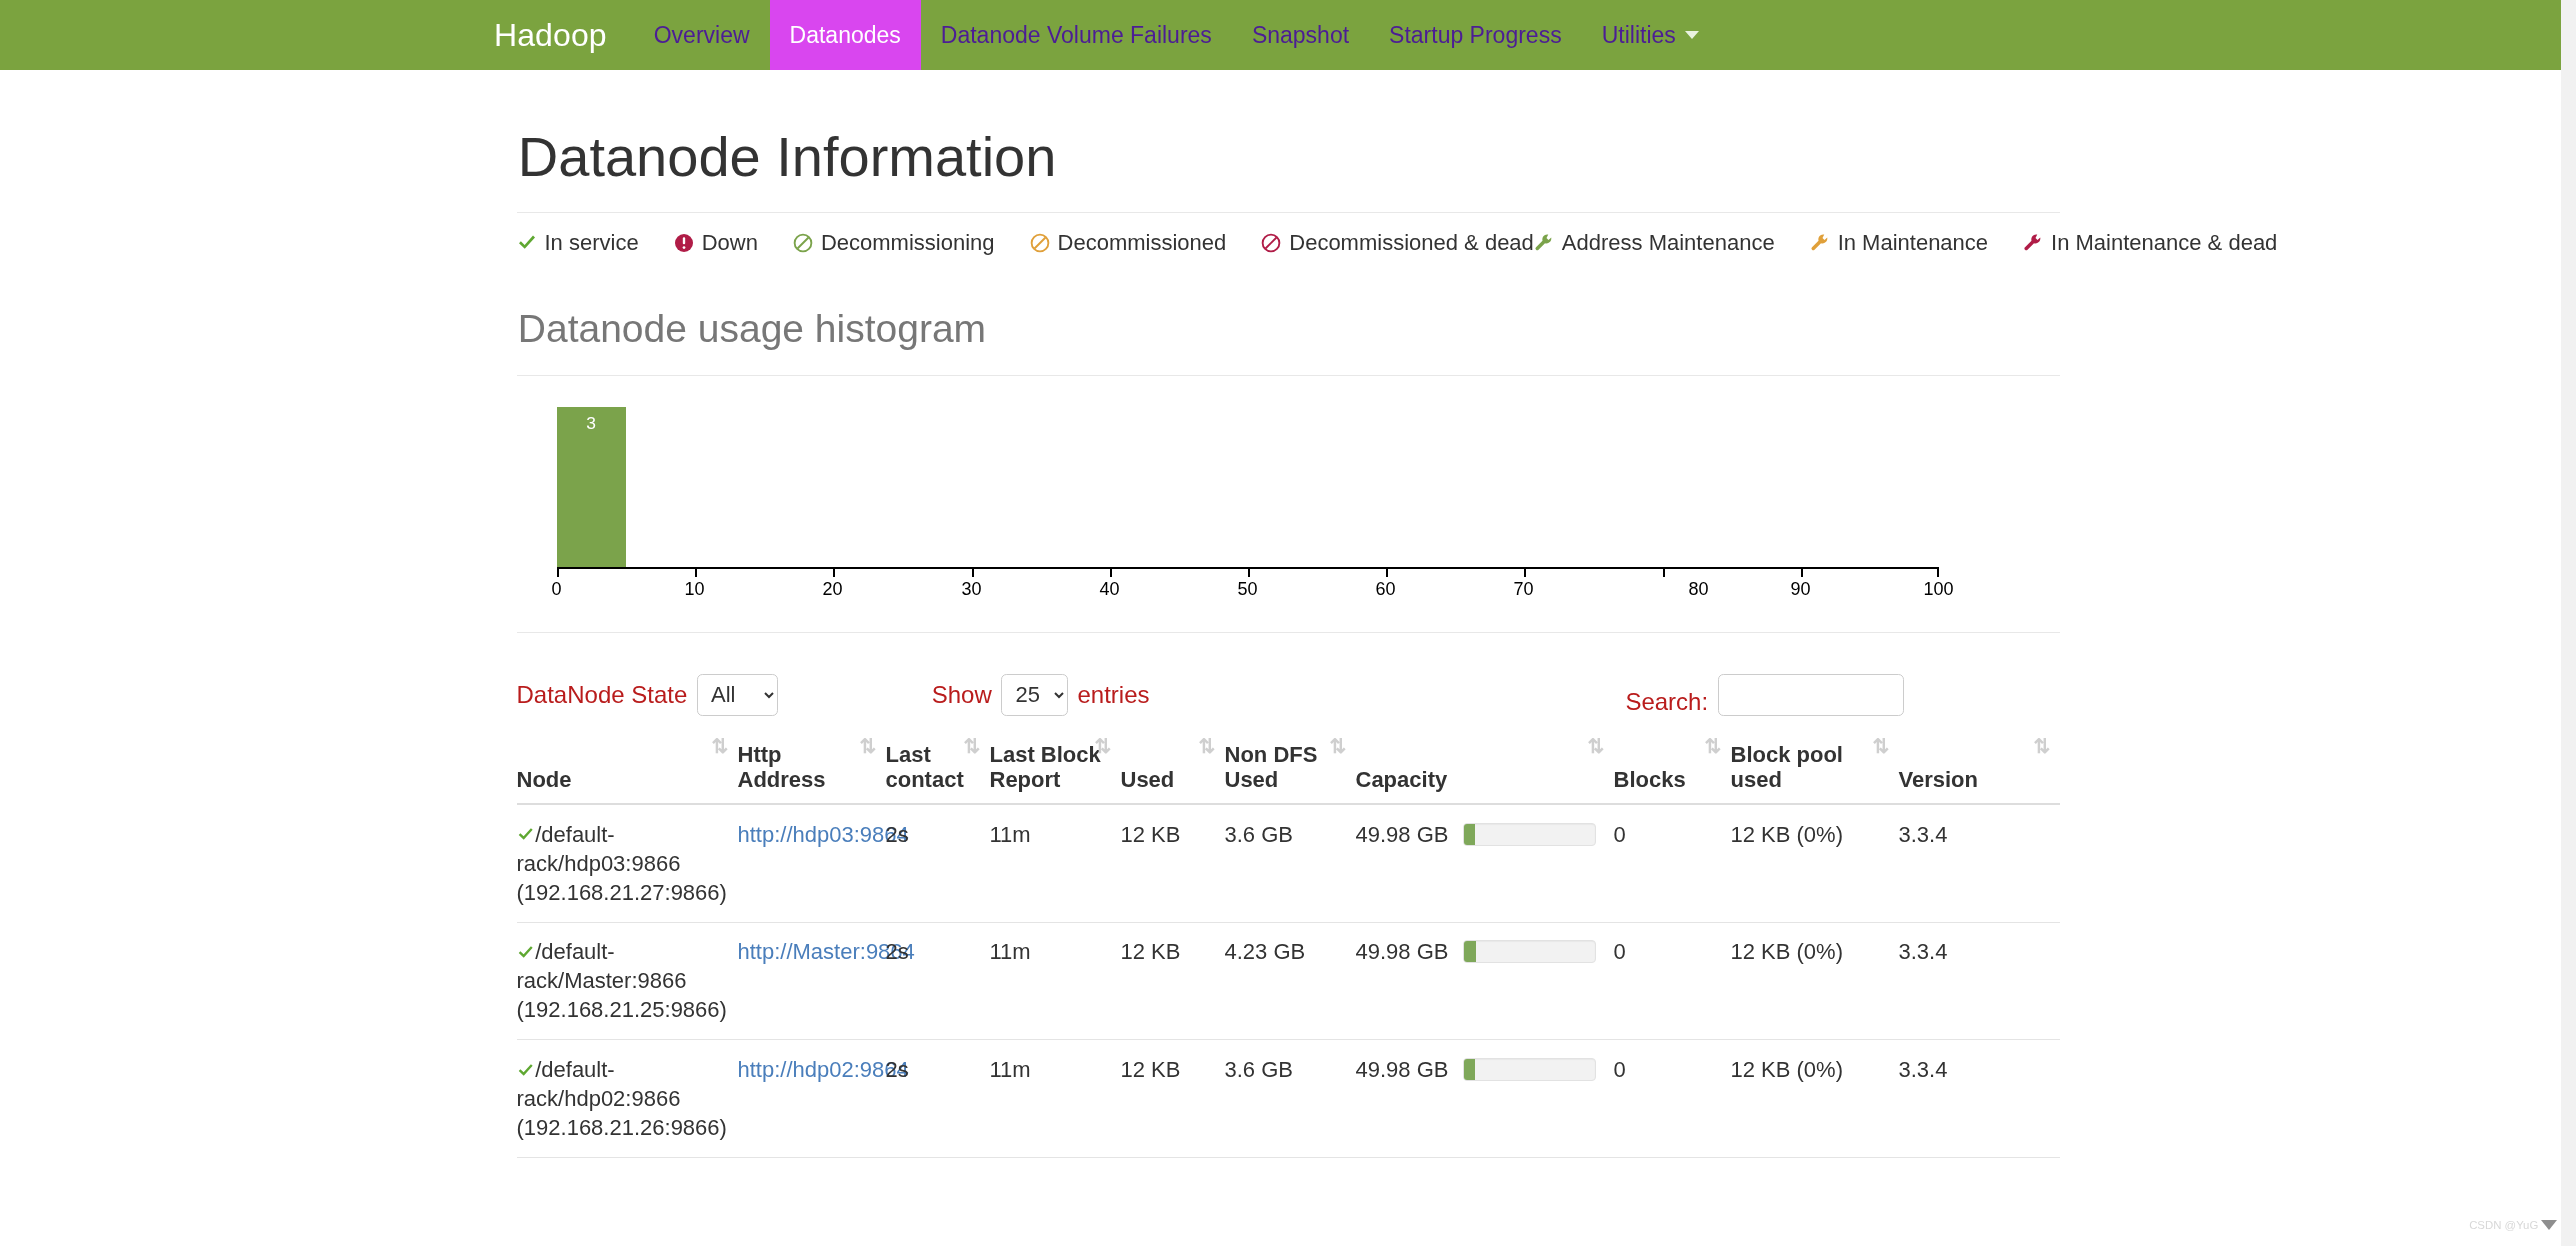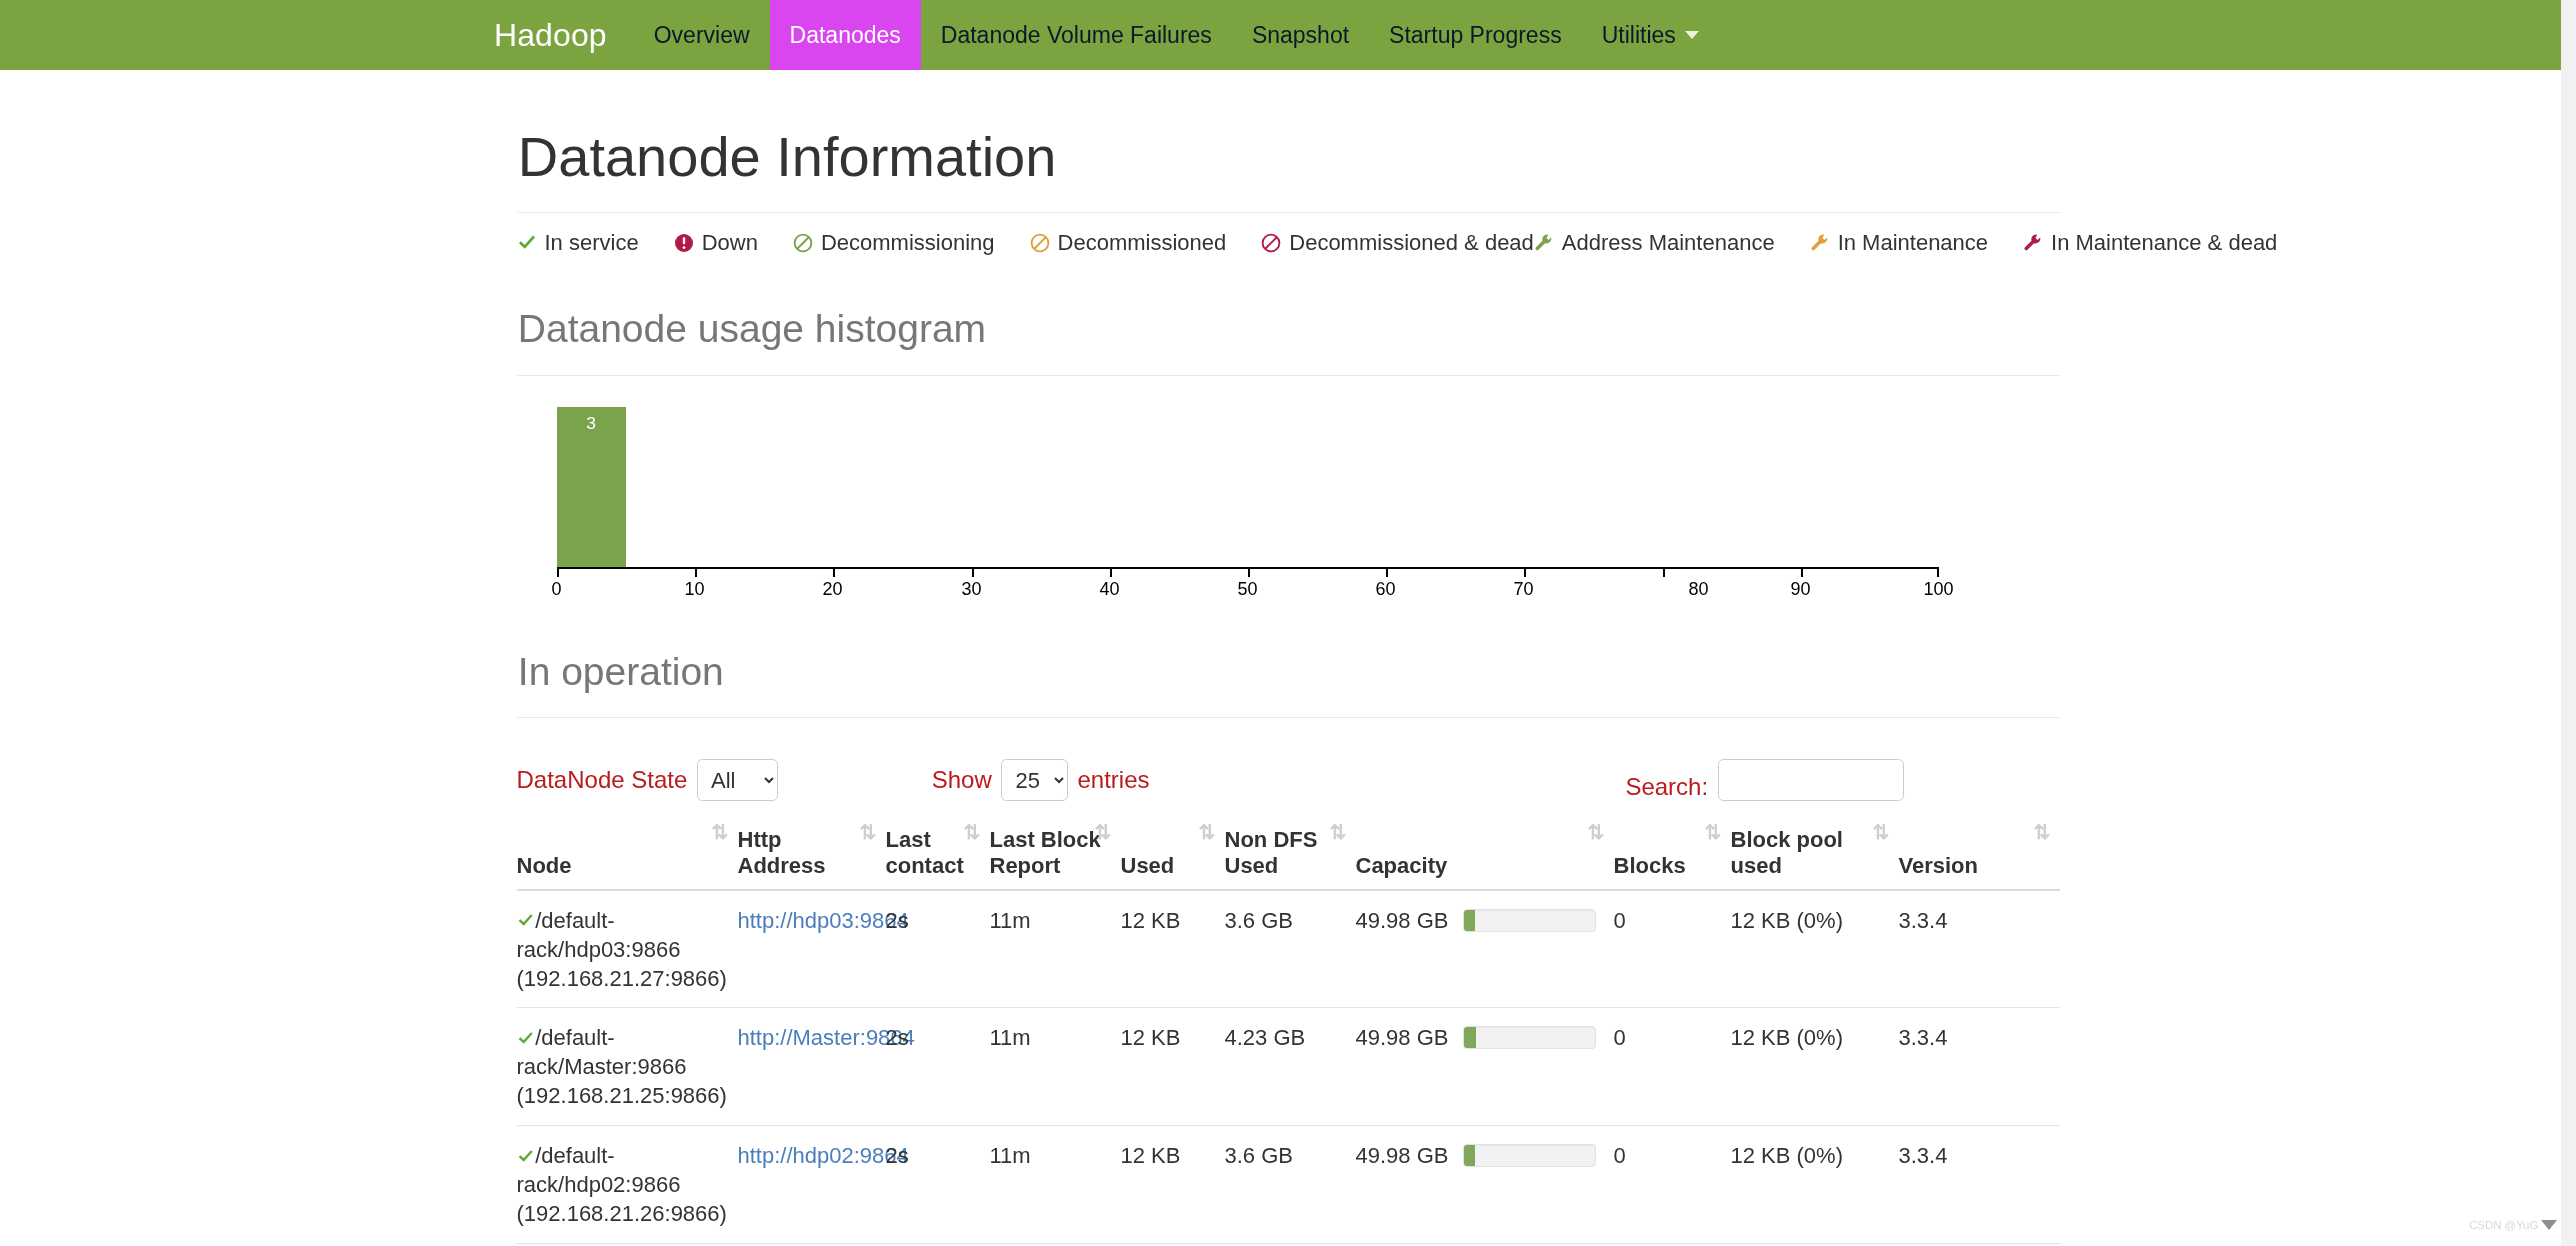--- a/index.html
+++ b/index.html
@@ -24,21 +24,21 @@
     display: flex; align-items: center;
     padding: 0 27px 0 24px;
     color: #ffffff;
     font-size: 32px;
     letter-spacing: 0.1px;
     white-space: nowrap;
   }
   .nav-item {
     display: flex; align-items: center;
     padding: 0 20px;
-    color: #0f172a;
+    color: #4c1d95;
     font-size: 23px;
     white-space: nowrap;
     cursor: pointer;
   }
   .nav-item.active {
     background: #d946ef;
     color: #ffffff;
   }
   .caret {
     display: inline-block;
@@ -389,21 +389,20 @@
           <div class="tick-label" style="left: 967px;">70</div>
           <div class="tick" style="left: 1106px;"></div>
           <div class="tick-label" style="left: 1142px;">80</div>
           <div class="tick" style="left: 1244px;"></div>
           <div class="tick-label" style="left: 1244px;">90</div>
           <div class="tick" style="left: 1380px;"></div>
           <div class="tick-label" style="left: 1382px;">100</div>
         </div>
   </div>
 
-  <h2 class="section">In operation</h2>
   <hr class="rule">
 
   <div class="controls">
     <div class="ctrl-left">
       <span class="ctrl-label">DataNode State</span>
       <select class="dn-select state-select" id="state-select"><option value="All">All</option><option value="In Service">In Service</option><option value="Down">Down</option><option value="Decommissioning">Decommissioning</option><option value="Decommissioned">Decommissioned</option><option value="Entering Maintenance">Entering Maintenance</option><option value="In Maintenance">In Maintenance</option></select>
     </div>
     <div class="ctrl-mid">
       <span class="ctrl-label">Show</span>
       <select class="dn-select len-select" id="len-select"><option value="10">10</option><option value="25" selected="">25</option><option value="50">50</option><option value="100">100</option></select>

